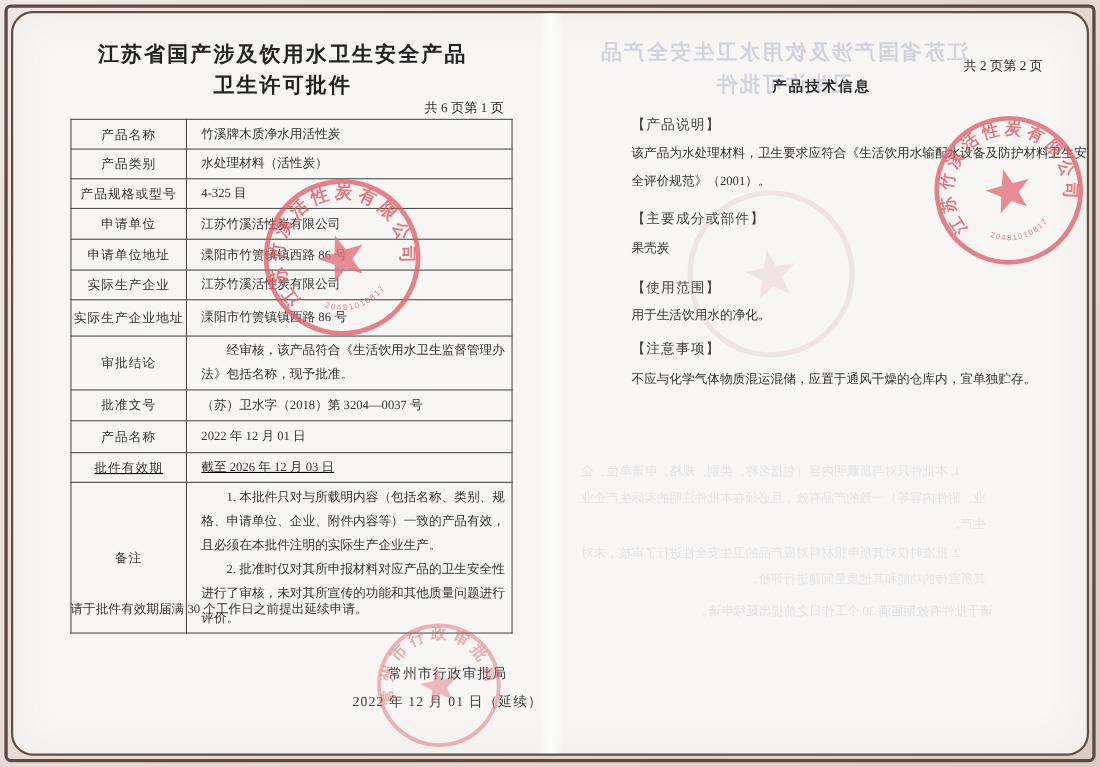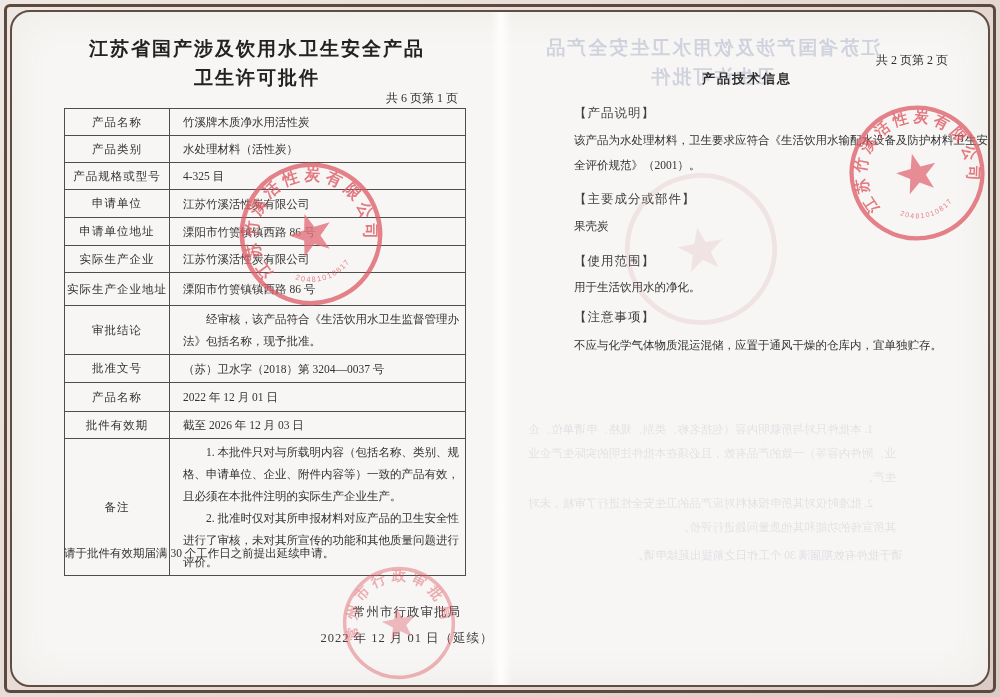--- a/index.html
+++ b/index.html
@@ -83,21 +83,21 @@
               <td class="val indent">经审核，该产品符合《生活饮用水卫生监督管理办法》包括名称，现予批准。</td>
             </tr>
         <tr style="height:28px;">
               <td class="lbl">批准文号</td>
               <td class="val">（苏）卫水字（2018）第 3204—0037 号</td>
             </tr>
         <tr style="height:29px;">
               <td class="lbl">产品名称</td>
               <td class="val">2022 年 12 月 01 日</td>
             </tr>
-        <tr style="height:26px;">
+        <tr style="height:26px;text-decoration:underline;">
               <td class="lbl">批件有效期</td>
               <td class="val">截至 2026 年 12 月 03 日</td>
             </tr>
         <tr style="height:110px;">
           <td class="lbl">备注</td>
           <td class="val">
             <p class="indent">1. 本批件只对与所载明内容（包括名称、类别、规格、申请单位、企业、附件内容等）一致的产品有效，且必须在本批件注明的实际生产企业生产。</p>
             <p class="indent">2. 批准时仅对其所申报材料对应产品的卫生安全性进行了审核，未对其所宣传的功能和其他质量问题进行评价。</p>
           </td>
         </tr>

